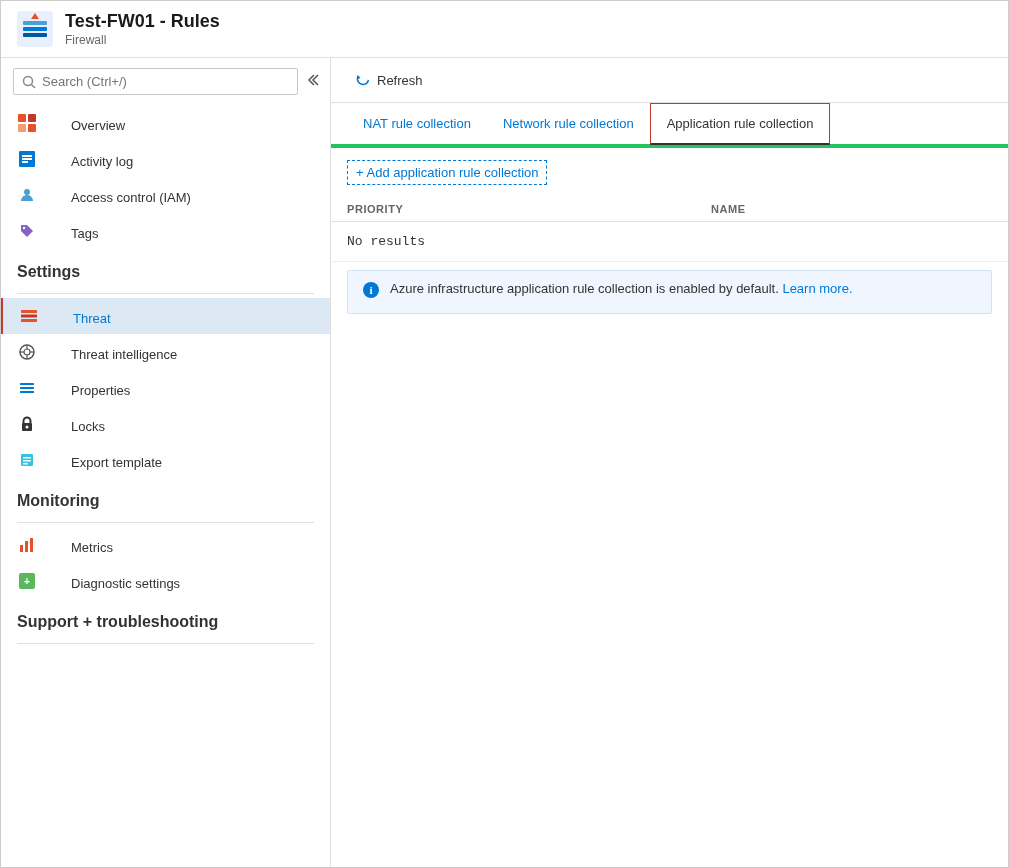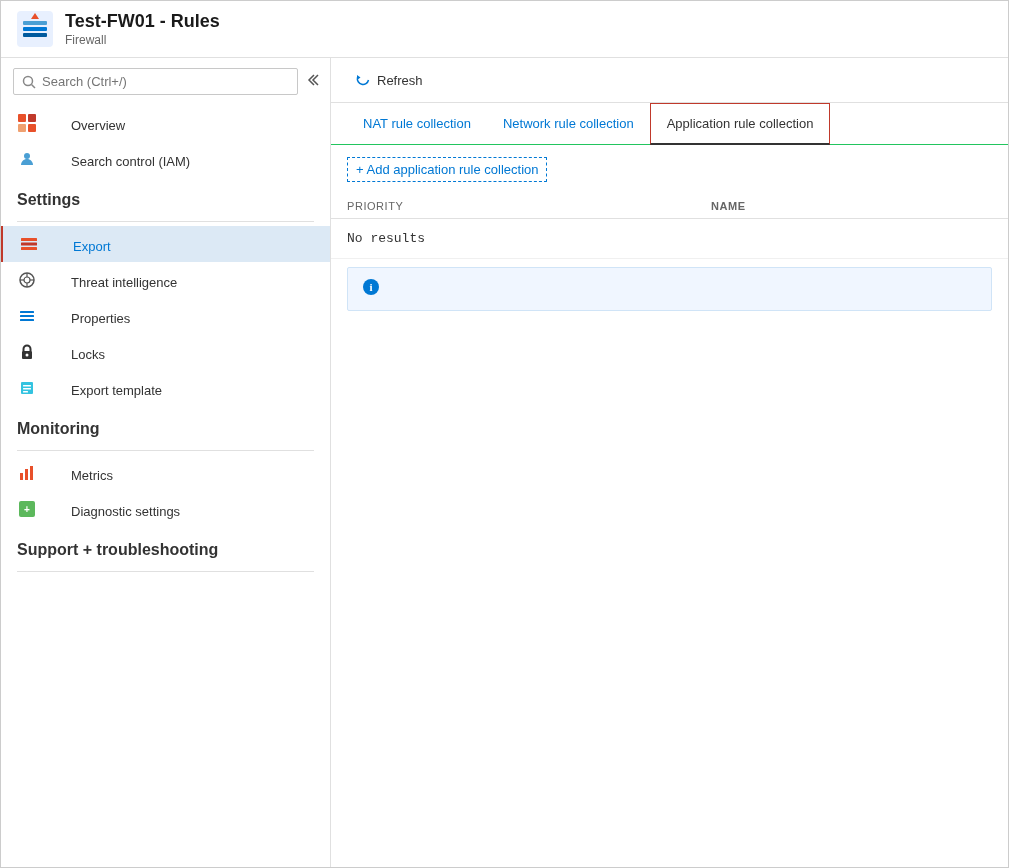--- a/index.html
+++ b/index.html
@@ -163,21 +163,21 @@
       border: none;
       cursor: pointer;
       font-size: 13px;
       color: #333;
       padding: 4px 8px;
     }
 
     
     .tabs {
       display: flex;
-      border-bottom: 1px solid #22c55e;
+      border-bottom: 4px solid #22c55e;
       padding: 0 16px;
       background: #fff;
     }
     .tab {
       padding: 12px 16px;
       cursor: pointer;
       font-size: 13px;
       color: #0078d4;
       border: none;
       background: none;
@@ -215,21 +215,21 @@
 
     .table-header {
       display: flex;
       padding: 6px 16px;
       border-bottom: 1px solid #e0e0e0;
       background: #fff;
     }
     .col-priority {
       width: 320px;
       font-size: 11px;
-      font-weight: 400;
+      font-weight: 700;
       color: #666;
       text-transform: uppercase;
       letter-spacing: 0.05em;
     }
     .col-name {
       flex: 1;
       font-size: 11px;
       font-weight: 700;
       color: #666;
       text-transform: uppercase;
@@ -313,44 +313,64 @@
           <svg width="18" height="18" viewBox="0 0 18 18">
             <rect width="8" height="8" rx="1" fill="#e8502a"></rect>
             <rect x="10" width="8" height="8" rx="1" fill="#c0392b"></rect>
             <rect y="10" width="8" height="8" rx="1" fill="#f0a070"></rect>
             <rect x="10" y="10" width="8" height="8" rx="1" fill="#e8502a"></rect>
           </svg>
         </span>
         <span class="nav-label">Overview</span>
       </button>
 
+      <button class="nav-item">
+        <span class="nav-icon">
+          <svg width="16" height="16" viewBox="0 0 16 16">
+            <rect width="16" height="16" rx="1" fill="#0078d4"></rect>
+            <rect x="3" y="4" width="10" height="2" rx="0.5" fill="white"></rect>
+            <rect x="3" y="7" width="10" height="2" rx="0.5" fill="white"></rect>
+            <rect x="3" y="10" width="6" height="2" rx="0.5" fill="white"></rect>
+          </svg>
+        </span>
+        <span class="nav-label">Activity log</span>
+      </button>
 
       <button class="nav-item">
         <span class="nav-icon">
           <svg width="16" height="16" viewBox="0 0 16 16">
             <circle cx="8" cy="5" r="3" fill="#4a9fd4"></circle>
             <path d="M2 14c0-3.314 2.686-6 6-6s6 2.686 6 6" fill="#4a9fd4"></path>
           </svg>
         </span>
-        <span class="nav-label">Search control (IAM)</span>
-      </button>
-
+        <span class="nav-label">Access control (IAM)</span>
+      </button>
+
+      <button class="nav-item">
+        <span class="nav-icon">
+          <svg width="16" height="16" viewBox="0 0 16 16">
+            <path d="M2 2h6l6 6-6 6-6-6V2z" fill="#8662c7"></path>
+            <circle cx="5" cy="5" r="1.2" fill="white"></circle>
+          </svg>
+        </span>
+        <span class="nav-label">Tags</span>
+      </button>
 
       <div class="section-label">Settings</div>
       <hr class="section-divider">
 
       <button class="nav-item active">
         <span class="nav-icon">
           <svg width="18" height="16" viewBox="0 0 18 16">
             <rect x="1" y="2" width="16" height="3" rx="0.5" fill="#e8502a"></rect>
             <rect x="1" y="6.5" width="16" height="3" rx="0.5" fill="#c0392b"></rect>
             <rect x="1" y="11" width="16" height="3" rx="0.5" fill="#e8502a"></rect>
           </svg>
         </span>
-        <span class="nav-label">Export</span>
+        <span class="nav-label">Threat</span>
       </button>
 
       <button class="nav-item">
         <span class="nav-icon">
           <svg width="16" height="16" viewBox="0 0 16 16">
             <circle cx="8" cy="8" r="7" fill="none" stroke="#555" stroke-width="1.5"></circle>
             <circle cx="8" cy="8" r="3" fill="none" stroke="#555" stroke-width="1.2"></circle>
             <line x1="8" y1="1" x2="8" y2="5" stroke="#555" stroke-width="1.2"></line>
             <line x1="8" y1="11" x2="8" y2="15" stroke="#555" stroke-width="1.2"></line>
             <line x1="1" y1="8" x2="5" y2="8" stroke="#555" stroke-width="1.2"></line>
@@ -464,17 +484,23 @@
         </div>
 
         
         <div class="info-banner">
           <span class="info-icon">
             <svg width="18" height="18" viewBox="0 0 18 18" fill="none">
               <circle cx="9" cy="9" r="8" fill="#0078d4"></circle>
               <text x="9" y="13" text-anchor="middle" font-size="11" fill="white" font-weight="bold" font-family="serif">i</text>
             </svg>
           </span>
+          <span class="info-text">
+            <span>Azure infrastructure application rule collection is enabled by default.</span>
+            <a href="#">
+              <span>Learn more.</span>
+            </a>
+          </span>
         </div>
       </div>
     </div>
   </div>
 </div>
 
 </body></html>

